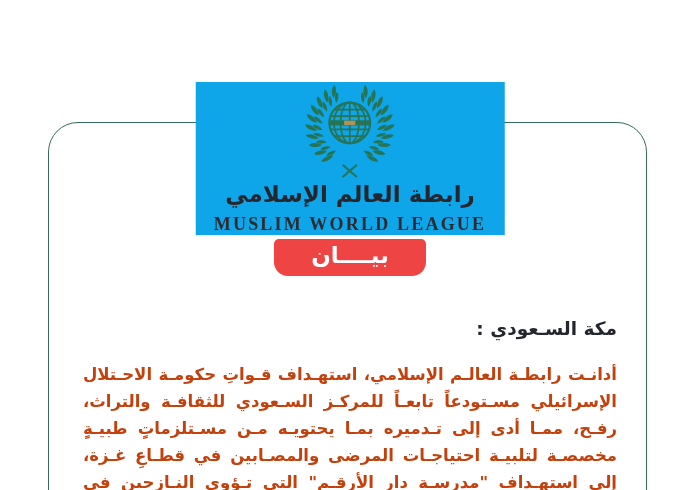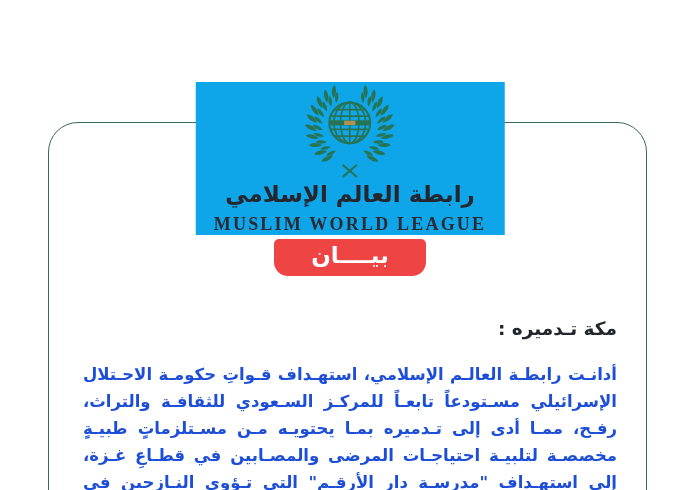--- a/index.html
+++ b/index.html
@@ -41,21 +41,21 @@
   }
   .content{
     position:absolute;left:83px;top:316px;width:534px;direction:rtl;z-index:1;
   }
   .dateline{
     font-size:18.5px;font-weight:bold;color:#24262d;
     text-align:right;line-height:26px;margin-bottom:19px;
   }
   .body-line{
     height:27px;line-height:27px;overflow:hidden;
-    font-size:16.5px;font-weight:bold;color:#1d4ed8;
+    font-size:16.5px;font-weight:bold;color:#c2410c;
     text-align:justify;text-align-last:justify;
   }
 </style>
 </head>
 <body>
 
 <div class="frame"></div>
 
 <div class="logo-block">
   <svg class="wreath" width="106" height="96" viewBox="0 0 100 94">
@@ -126,19 +126,19 @@
   </svg>
   <div class="calligraphy">رابطة العالم الإسلامي</div>
   <div class="english-title">MUSLIM WORLD LEAGUE</div>
 </div>
 
 <div class="banner">
   <span class="banner-label">بيــــان</span>
 </div>
 
 <div class="content">
-  <div class="dateline">مكة تـدميره :</div>
+  <div class="dateline">مكة السـعودي :</div>
   <div class="body-line">أدانـت رابطـة العالـم الإسلامي، استهـداف قـواتِ حكومـة الاحـتلال</div>
   <div class="body-line">الإسرائيلي مسـتودعاً تابعـاً للمركـز السـعودي للثقافـة والتراث، شرقي</div>
   <div class="body-line">رفـح، ممـا أدى إلى تـدميره بمـا يحتويـه مـن مسـتلزماتٍ طبيـةٍ كانـت</div>
   <div class="body-line">مخصصـة لتلبيـة احتياجـات المرضى والمصـابين في قطـاعِ غـزة، إضافـةً</div>
   <div class="body-line">إلى استهـداف "مدرسـة دار الأرقـم" التي تـؤوي النـازحين في غـزة، ممـا</div>
 </div>
 
 </body></html>

